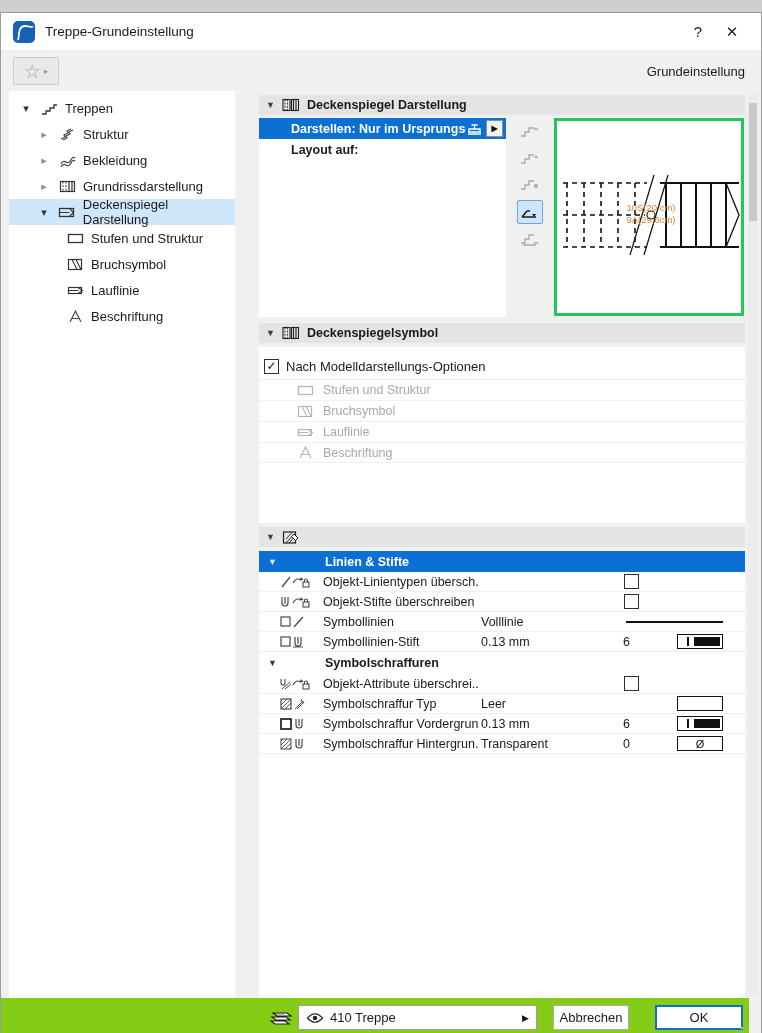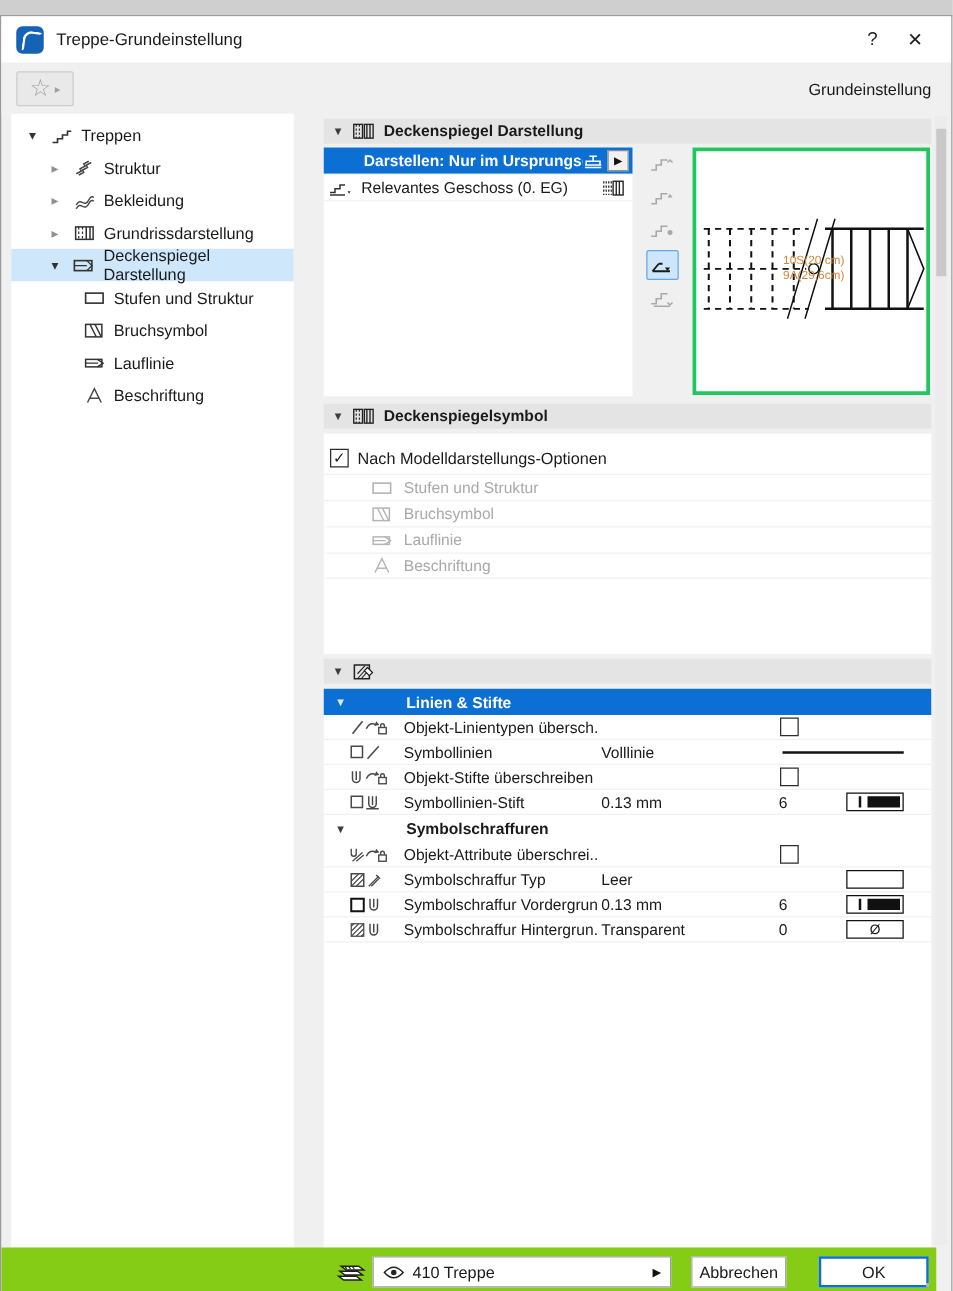--- a/index.html
+++ b/index.html
@@ -239,36 +239,21 @@
       <div class="list">
         <div class="row-blue">
           <span class="lbl">Darstellen: Nur im Ursprungsg...</span>
           <span class="story-ic">
             <svg width="17" height="15" viewBox="0 0 17 15">
                 <path d="M2 11 h13 M2 13 h13 M3 11 v-3 h11 v3 M8.5 8 v-4 M5.5 4 h6" fill="none" stroke="#fff" stroke-width="1.3"></path>
               </svg>
             </span>
           <span class="popup-btn">▶</span>
         </div>
-        <div class="row-story">
-          <span>
-            <svg width="20" height="13" viewBox="0 0 20 13">
-                <path d="M1 10 h4 v-3 h4 v-3 h4 M1 12 h12" fill="none" stroke="#333" stroke-width="1.2"></path>
-                <path d="M15 9 l2.5 0 -1.2 2z" fill="#333"></path>
-              </svg>
-            </span>
-          <span>Relevantes Geschoss (0. EG)</span>
-          <span class="plan-ic">
-            <svg width="18" height="13" viewBox="0 0 18 13">
-                <rect x="8.5" y="1" width="8" height="11" fill="none" stroke="#222" stroke-width="1.1"></rect>
-                <path d="M11 1v11 M13.5 1v11" stroke="#222" stroke-width="1.1"></path>
-                <path d="M1 1v11 M3 1v11 M5 1v11 M7 1v11" stroke="#222" stroke-width="1" stroke-dasharray="1.8 1.5"></path>
-              </svg>
-            </span>
-        </div>
+        <div class="row-layout">Layout auf:</div>
       </div>
 
       <div class="pstrip">
         <div class="pbtn">
           <svg width="20" height="17" viewBox="0 0 20 17">
               <path d="M1 13 h4 v-4 h4 v-4 h5" fill="none" stroke="#a9a9a9" stroke-width="1.3"></path>
               <path d="M14 7 l2-2 2 2" fill="none" stroke="#a9a9a9" stroke-width="1.2"></path>
             </svg>
           </div>
         <div class="pbtn">
@@ -398,43 +383,43 @@
           </span>
         <span class="olabel">Objekt-Linientypen übersch...</span>
         <span class="oval"></span>
         <span class="cbx incell"></span>
         <span></span>
       </div>
 
       <div class="orow">
         <span class="oicon">
           <svg width="36" height="16" viewBox="0 0 36 16">
-              <rect x="2" y="3" width="9" height="9" fill="none" stroke="#4a4a4a" stroke-width="1.2"></rect>
-              <path d="M15 13 L24 3" stroke="#4a4a4a" stroke-width="1.3"></path>
-            </svg>
-          </span>
-        <span class="olabel">Symbollinien</span>
-        <span class="oval">Volllinie</span>
-        <span class="line-sample"></span>
-      </div>
-
-      <div class="orow">
-        <span class="oicon">
-          <svg width="36" height="16" viewBox="0 0 36 16">
               <path d="M3 3 v6 a3 3 0 0 0 6 0 V3 M6 3 v7" stroke="#4a4a4a" stroke-width="1.2" fill="none"></path>
               <path d="M14 9 q3-6 8-3" stroke="#4a4a4a" stroke-width="1.2" fill="none"></path>
               <path d="M22 3 l2.5 3 -4 0.5z" fill="#4a4a4a"></path>
               <rect x="24" y="8" width="6" height="5" fill="none" stroke="#4a4a4a" stroke-width="1.1"></rect>
               <path d="M25.5 8 v-1.5 a1.5 1.5 0 0 1 3 0 V8" fill="none" stroke="#4a4a4a" stroke-width="1.1"></path>
             </svg>
           </span>
         <span class="olabel">Objekt-Stifte überschreiben</span>
         <span class="oval"></span>
         <span class="cbx incell"></span>
         <span></span>
+      </div>
+
+      <div class="orow">
+        <span class="oicon">
+          <svg width="36" height="16" viewBox="0 0 36 16">
+              <rect x="2" y="3" width="9" height="9" fill="none" stroke="#4a4a4a" stroke-width="1.2"></rect>
+              <path d="M15 13 L24 3" stroke="#4a4a4a" stroke-width="1.3"></path>
+            </svg>
+          </span>
+        <span class="olabel">Symbollinien</span>
+        <span class="oval">Volllinie</span>
+        <span class="line-sample"></span>
       </div>
 
       <div class="orow">
         <span class="oicon">
           <svg width="36" height="16" viewBox="0 0 36 16">
               <rect x="2" y="3" width="9" height="9" fill="none" stroke="#4a4a4a" stroke-width="1.2"></rect>
               <path d="M16 3 v6 a3 3 0 0 0 6 0 V3 M19 3 v7 M14 13 h10" stroke="#4a4a4a" stroke-width="1.2" fill="none"></path>
             </svg>
           </span>
         <span class="olabel">Symbollinien-Stift</span>

